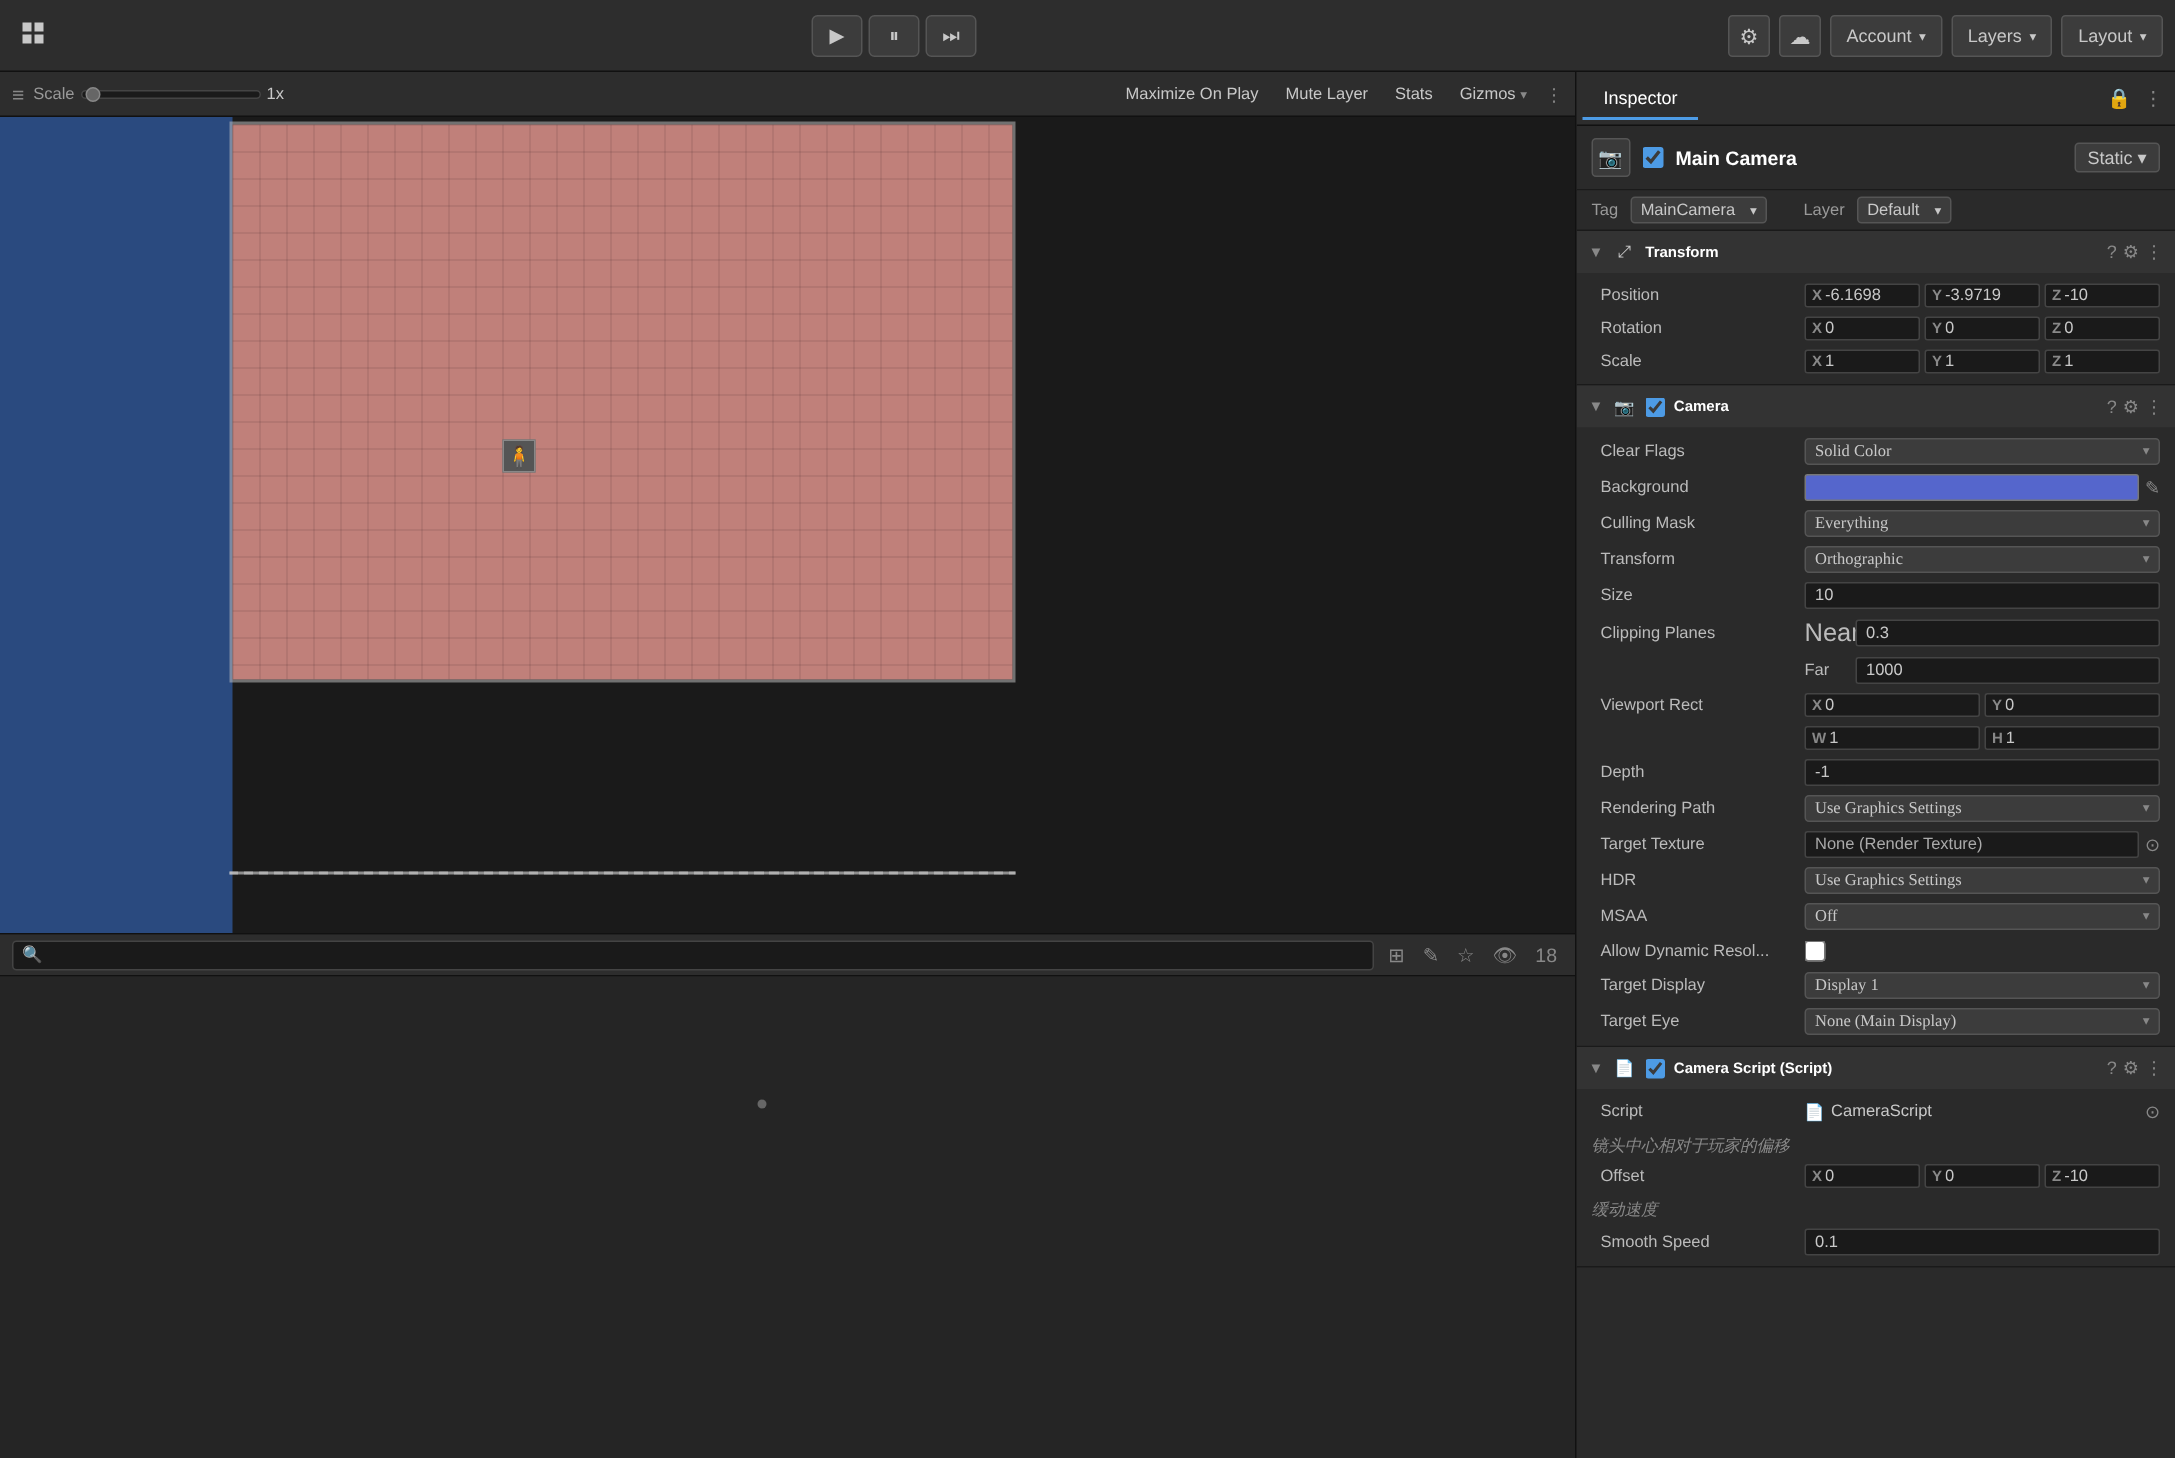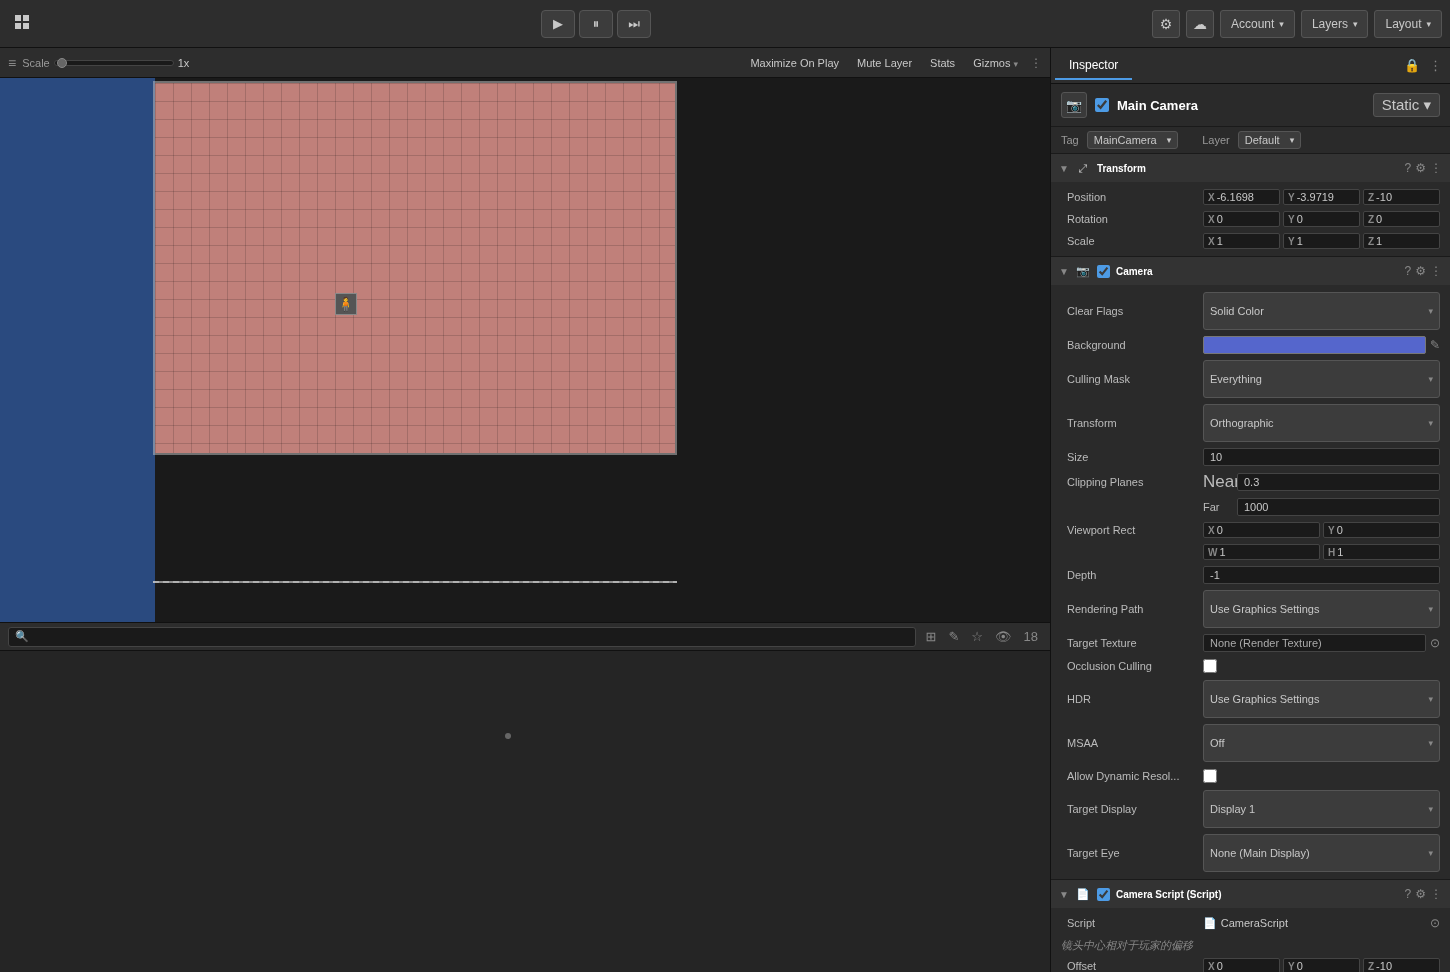--- a/index.html
+++ b/index.html
@@ -271,21 +271,21 @@
       font-size: 13px;
       font-weight: bold;
       color: #fff;
       flex: 1;
     }
     .static-btn {
       background: #3c3c3c;
       border: 1px solid #555;
       border-radius: 3px;
       color: #c8c8c8;
-      font-size: 15px;
+      font-size: 12px;
       padding: 2px 8px;
       cursor: pointer;
     }
 
     
     .tag-layer-row {
       display: flex;
       align-items: center;
       padding: 4px 10px;
       gap: 8px;
@@ -386,27 +386,28 @@
       font-size: 11px;
       overflow: hidden;
       text-overflow: ellipsis;
       white-space: nowrap;
     }
 
     .dropdown-field {
       background: #3c3c3c;
       border: 1px solid #555;
       border-radius: 3px;
-      padding: 12px 6px;
+      padding: 2px 6px;
       font-size: 11px;
       color: #c8c8c8;
       cursor: pointer;
-      display: flex; align-items: center; justify-content: space-between;
+      display: flex; justify-content: space-between;
       flex: 1;
       gap: 4px;
+      font-family: Liberation Serif, serif;
     }
     .dropdown-field .arr { color: #888; font-size: 9px; }
 
     .color-swatch {
       width: 120px;
       height: 18px;
       background: #5566cc;
       border: 1px solid #777;
       border-radius: 2px;
       cursor: pointer;
@@ -761,24 +762,20 @@
           <div class="prop-row">
             <span class="prop-label">Target Texture</span>
             <div class="prop-value">
               <div class="text-field" style="flex:1;color:#aaa;">
                 <span>None (Render Texture)</span>
               </div>
               <span class="target-icon">⊙</span>
             </div>
           </div>
 
-          <div class="prop-row">
-            <span class="prop-label">Occlusion Culling</span>
-            <input type="checkbox" class="checkbox-field" style="">
-          </div>
 
           <div class="prop-row">
             <span class="prop-label">HDR</span>
             <div class="dropdown-field">
               <span>Use Graphics Settings</span>
               <span class="arr">▾</span>
             </div>
           </div>
 
           <div class="prop-row">

